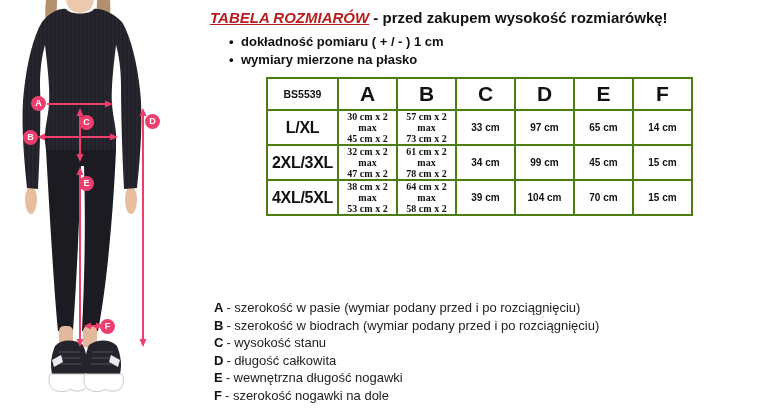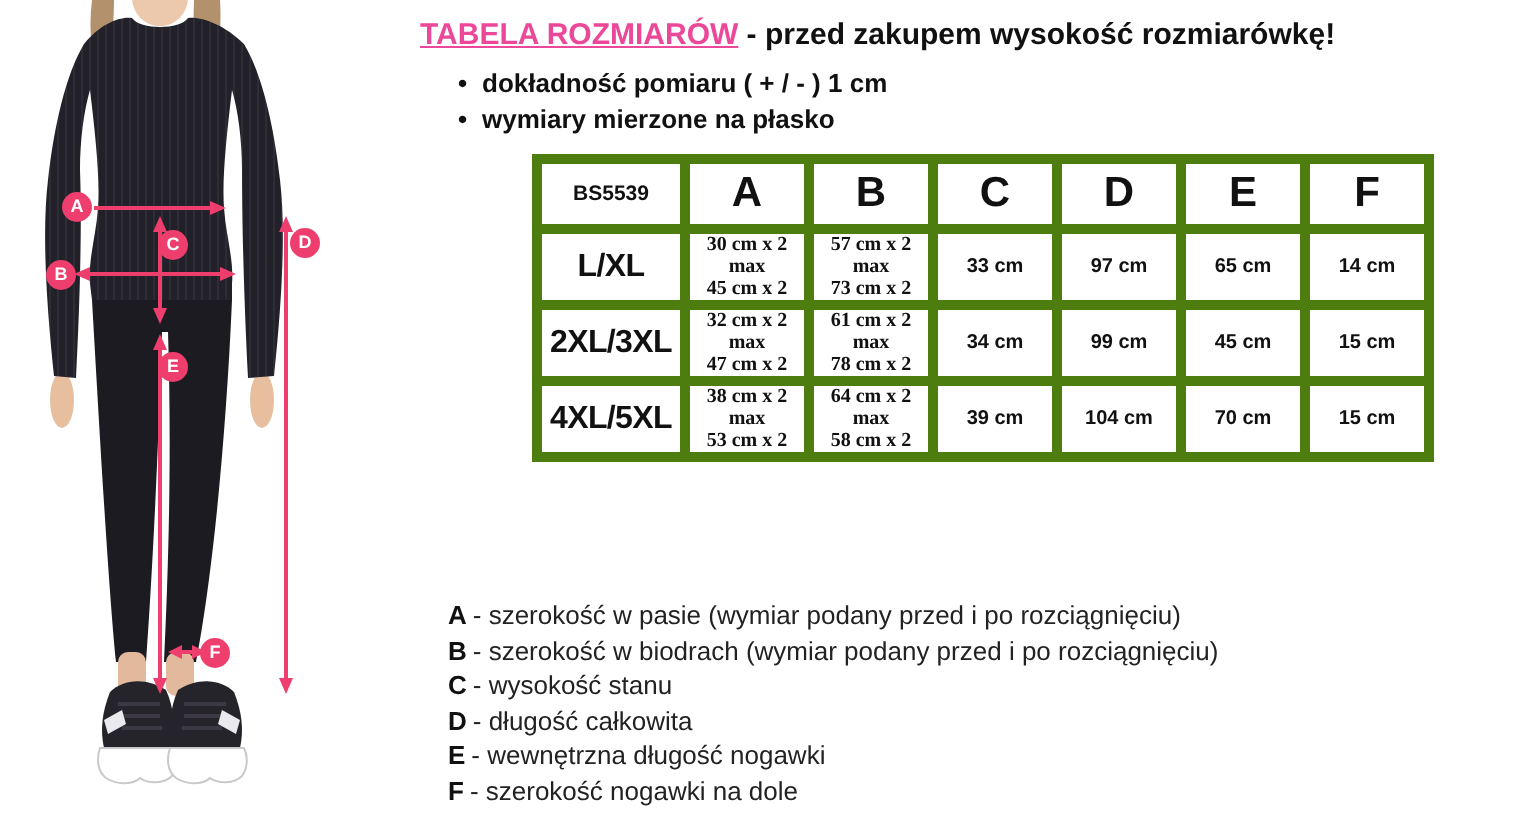--- a/index.html
+++ b/index.html
@@ -15,42 +15,42 @@
   .m-a{left:31px;top:96px;}
   .m-b{left:23px;top:130px;}
   .m-c{left:79px;top:115px;}
   .m-d{left:145px;top:114px;}
   .m-e{left:79px;top:176px;}
   .m-f{left:100px;top:319px;}
 
   
   .header{position:absolute;left:210px;top:9px;width:550px;}
   .title{font-size:15px;font-weight:bold;color:#111111;letter-spacing:0;}
-  .title-red{color:#ec4899;text-decoration:underline;}
+  .title-red{color:#b91c1c;text-decoration:underline;font-style:italic;}
   .bullets{list-style:none;margin:7px 0 0 0;padding:0;}
   .bullets li{position:relative;font-size:13px;font-weight:bold;color:#111111;
               padding-left:31px;line-height:18px;}
   .bullets li .dot{position:absolute;left:19px;top:0;}
 
   
   .size-table{position:absolute;left:266px;top:77px;border-collapse:collapse;table-layout:fixed;}
-  .size-table td{border:5px solid #4d7c0f;text-align:center;vertical-align:middle;padding:0;
+  .size-table td{border:2px solid #4d7c0f;text-align:center;vertical-align:middle;padding:0;
                  color:#111111;}
   .size-table .c0{width:69px;}
   .size-table .cx{width:57px;}
   .size-table tr.head td{height:30px;}
   .size-table tr.data td{height:32px;}
   .code{font-size:10.5px;font-weight:bold;}
   .letter{font-size:21px;font-weight:bold;color:#ff0000;}
   .size{font-size:16px;font-weight:bold;color:#0000ee;letter-spacing:-0.3px;}
   .meas{font-size:10px;font-weight:bold;line-height:11px;white-space:pre-line;font-family:Liberation Serif, serif;}
   .val{font-size:10px;font-weight:bold;}
 
   
-  .legend{position:absolute;left:224px;top:299px;}
+  .legend{position:absolute;left:214px;top:299px;}
   .legend-line{font-size:13px;line-height:17.5px;color:#222222;}
   .legend-line b{font-weight:bold;margin-right:3px;color:#111111;}
 </style>
 </head>
 <body>
 
 <div class="page">
 
   <div class="figure">
     <svg width="200" height="415" viewBox="0 0 200 415">

